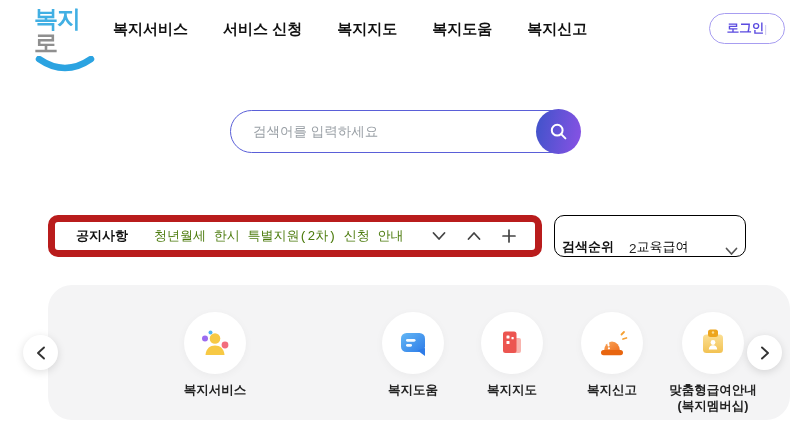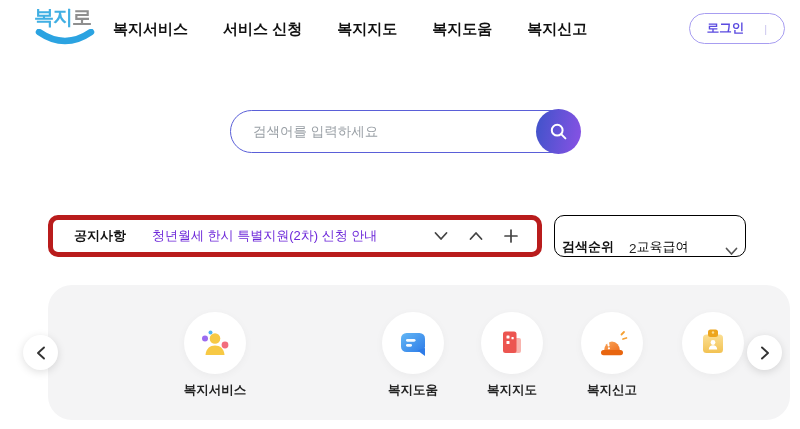--- a/index.html
+++ b/index.html
@@ -5,32 +5,32 @@
   * { margin:0; padding:0; box-sizing:border-box; }
   html,body { width:800px; height:429px; }
   body {
     font-family:"Liberation Sans","DejaVu Sans",sans-serif;
     background:#ffffff; position:relative; overflow:hidden; color:#111;
   }
 
   
   .header { position:absolute; top:0; left:0; width:800px; height:62px; background:#fff; }
   .logo { position:absolute; left:34px; top:7px; width:66px; height:52px; cursor:pointer; }
-  .logo-text { font-size:20px; font-weight:700; letter-spacing:-1px; line-height:1; }
+  .logo-text { font-size:24px; font-weight:700; letter-spacing:-1px; line-height:1; }
   .logo-blue { color:#41afe3; }
   .logo-gray { color:#8f8f8f; }
   .logo-arc { display:block; margin-top:1px; }
 
   .nav { position:absolute; left:113px; top:0; height:58px; display:flex; align-items:center; gap:35px; }
   .nav-item { font-size:15px; font-weight:700; color:#111; cursor:pointer; white-space:nowrap; }
 
   .login-pill {
     position:absolute; right:15px; top:13px; height:31px;
     border:1px solid #a79df1; border-radius:17px; background:#fff;
-    display:flex; align-items:center; gap:20px; padding:0 17px;
+    display:flex; align-items:center; gap:0; padding:0 17px;
     color:#5b4be0; font-size:12.5px; font-weight:700; cursor:pointer; white-space:nowrap;
   }
   .login-divider { color:#c9c4ee; font-weight:400; font-size:11px; }
 
   
   .search-bar {
     position:absolute; left:230px; top:110px; width:350px; height:43px;
     border:1.6px solid #5a5fd8; border-radius:22px; background:#fff;
   }
   .search-input {
@@ -41,25 +41,25 @@
   .search-input::placeholder { color:#9aa0a6; }
   .search-btn {
     position:absolute; right:-2px; top:-2px; width:45px; height:45px; border-radius:50%;
     background:linear-gradient(100deg,#4653cc 10%,#8252e2 90%);
     border:none; display:flex; align-items:center; justify-content:center; cursor:pointer;
   }
 
   
   .notice-bar {
     position:absolute; left:48px; top:215px; width:494px; height:42px;
-    border:5px solid #b91c1c; border-radius:10px; background:#fff;
+    border:7px solid #b91c1c; border-radius:10px; background:#fff;
     display:flex; align-items:center;
   }
   .notice-label { font-size:13px; font-weight:700; margin-left:21px; white-space:nowrap; }
-  .notice-headline { font-size:13px; color:#6d28d9; margin-left:26px; white-space:nowrap; flex:1; cursor:pointer; }
+  .notice-headline { font-size:13px; color:#4d7c0f; margin-left:26px; white-space:nowrap; flex:1; cursor:pointer;font-family:Liberation Mono, monospace; }
   .notice-controls { display:flex; align-items:center; gap:19px; margin-right:18px; }
   .icon-btn { background:none; border:none; cursor:pointer; width:16px; height:16px; display:flex; align-items:center; justify-content:center; padding:0; }
 
   .rank-box {
     position:absolute; left:554px; top:215px; width:192px; height:42px;
     border:1px solid #000000; border-radius:10px; background:#fff;
     display:flex; align-items:flex-end; padding:0 7px; cursor:pointer;
   }
   .rank-label { font-size:13px; font-weight:700; white-space:nowrap; }
   .rank-number { font-size:13.5px; color:#222; margin-left:15px; }
@@ -250,20 +250,24 @@
               <stop offset="1" stop-color="#f2c252"></stop>
           </linearGradient>
         </defs>
         <rect x="8" y="9.5" width="20" height="18.5" rx="3.5" fill="url(#gYellow)"></rect>
         <rect x="13" y="4.5" width="10" height="7.5" rx="2.5" fill="#eda51d"></rect>
         <circle cx="18" cy="7.5" r="1.2" fill="#fbdf94"></circle>
         <circle cx="18" cy="17.5" r="2.4" fill="#ffffff"></circle>
         <path d="M13.8 24.5 c0-2.8 1.9-4.3 4.2-4.3 s4.2 1.5 4.2 4.3 Z" fill="#ffffff"></path>
       </svg>
     </div>
+    <div class="svc-label">
+      <span>맞춤형급여안내</span>
+        <span>(복지멤버십)</span>
+    </div>
   </div>
 </div>
 
 <button class="carousel-arrow arrow-left">
   <svg width="10" height="14" viewBox="0 0 10 14">
     <path d="M8 1.5 L2 7 L8 12.5" stroke="#333" stroke-width="1.9" fill="none" stroke-linecap="round" stroke-linejoin="round"></path>
   </svg>
 </button>
 <button class="carousel-arrow arrow-right">
   <svg width="10" height="14" viewBox="0 0 10 14">

